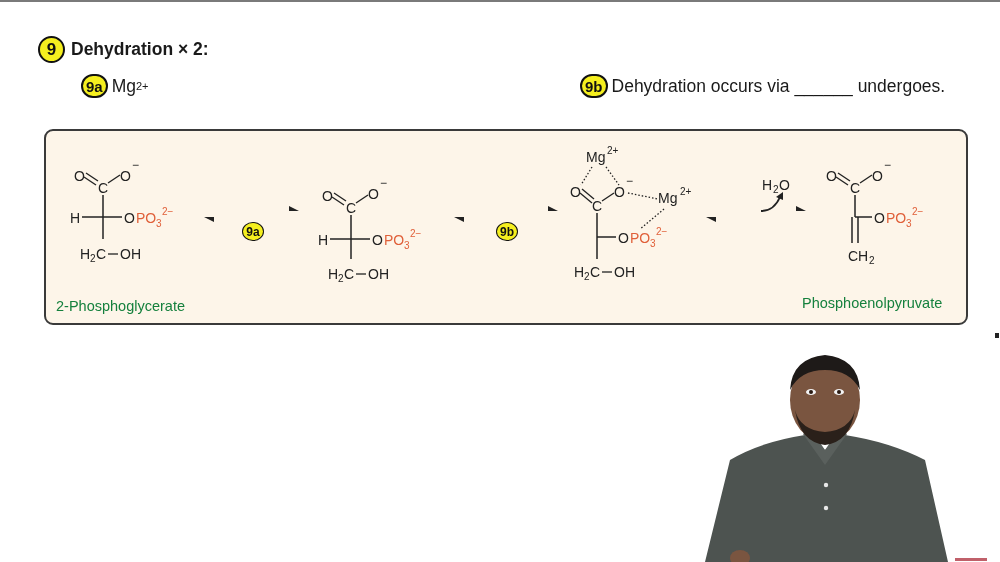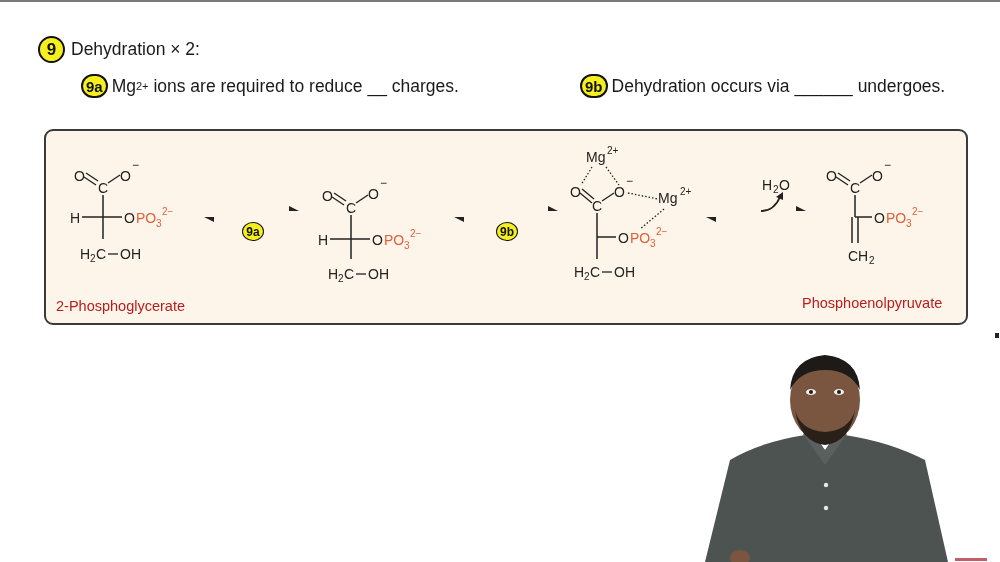--- a/index.html
+++ b/index.html
@@ -8,31 +8,31 @@
     background:#ffffff; font-family:"Liberation Sans", sans-serif; color:#1a1a1a;
   }
   .topbar { position:absolute; left:0; top:0; width:1000px; height:2px; background:#7a7a7a; }
   .badge {
     display:inline-flex; align-items:center; justify-content:center;
     background:#f5ef1f; border:2px solid #111; border-radius:50%;
     font-weight:bold; color:#111; box-sizing:border-box;
   }
   .title-row { position:absolute; left:38px; top:36px; display:flex; align-items:center; font-size:17.5px; white-space:nowrap; }
   .title-row .badge { width:27px; height:27px; font-size:17px; margin-right:6px; }
-  .title-row .bold { font-weight:normal; margin-right:5px; }
+  .title-row .bold { font-weight:bold; margin-right:5px; }
   .q-row { position:absolute; top:74px; display:flex; align-items:center; font-size:17.5px; white-space:nowrap; }
   .q-row .badge { height:24px; border-radius:12px; padding:0 3px; font-size:15px; margin-right:4px; }
   sup.s { font-size:11px; vertical-align:6px; }
 
   .rxn-box {
     position:absolute; left:44px; top:129px; width:924px; height:196px;
     background:#fdf5e9; border:2px solid #3a3a3a; border-radius:9px; box-sizing:border-box;
   }
   .rxn-box svg { position:absolute; left:0; top:0; }
-  .lbl { position:absolute; font-size:14.5px; color:#b91c1c; }
+  .lbl { position:absolute; font-size:14.5px; color:#15803d; }
   .arrow-badge { position:absolute; width:22px; height:19px; border-radius:50%; font-size:12px; border-width:1.5px; }
 
   .instructor { position:absolute; left:700px; top:350px; width:290px; height:212px; }
   .instructor svg { position:absolute; left:0; top:0; }
   .redbar { position:absolute; left:955px; top:558px; width:32px; height:3px; background:#c0606a; }
   .mark { position:absolute; left:995px; top:333px; width:4px; height:5px; background:#222; }
 </style>
 </head>
 <body>
 
@@ -40,21 +40,20 @@
 
 <div class="title-row">
   <span class="badge">9</span>
   <span class="bold">Dehydration × 2:</span>
 </div>
 
 <div class="q-row" style="left:81px;">
   <span class="badge">9a</span>
   <span>Mg</span>
     <sup class="s">2+</sup>
-  <span style="white-space:pre;"> ions are required to reduce __ charges.</span>
 </div>
 
 <div class="q-row" style="left:580px;">
   <span class="badge">9b</span>
   <span>Dehydration occurs via ______ undergoes.</span>
 </div>
 
 <div class="rxn-box">
   <svg width="924" height="196" viewBox="0 0 924 196" font-family="Liberation Sans, sans-serif" font-size="14" fill="#222">
     <defs>

